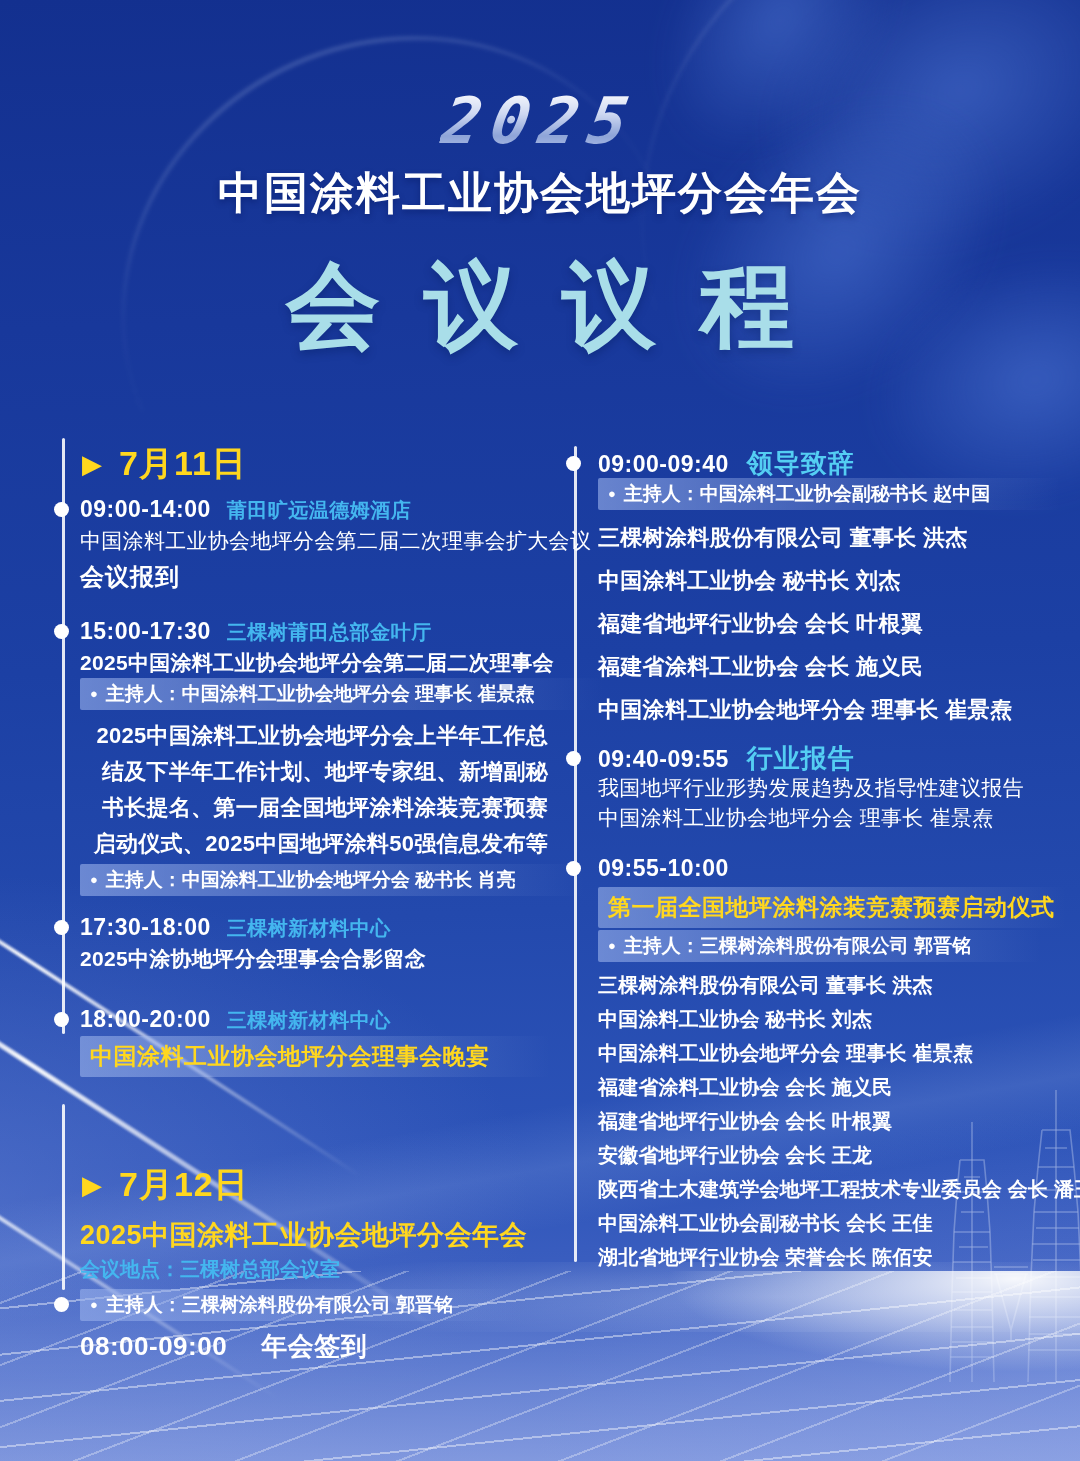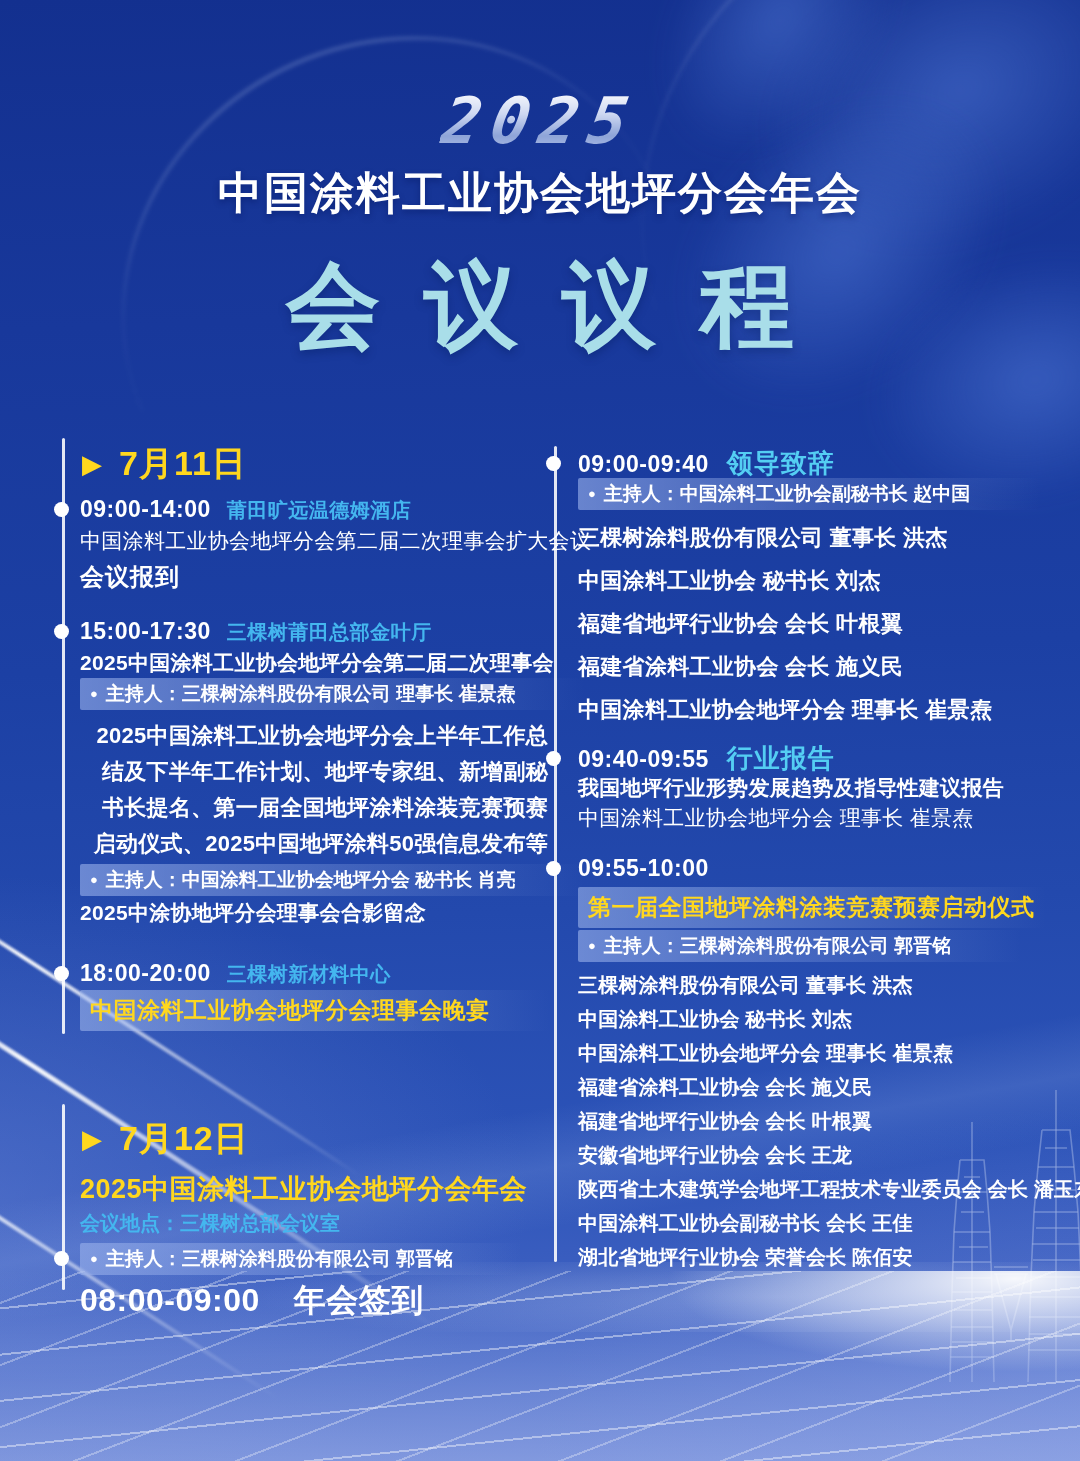--- a/index.html
+++ b/index.html
@@ -42,21 +42,21 @@
     transform:skewX(-10deg);
     background:linear-gradient(180deg,#ffffff 5%,#cfd9f2 40%,#8ea4d8 70%,#b9c6ea 100%);
     -webkit-background-clip:text;background-clip:text;color:transparent;
     font-family:"DejaVu Sans Mono","Liberation Mono",monospace;
   }
   .main-title{margin:6px 0 0;font-size:44px;font-weight:800;letter-spacing:2px;color:#fff;text-shadow:0 3px 6px rgba(0,20,90,.45);}
   .agenda-title{margin:20px 0 0;font-size:94px;font-weight:800;color:#a9dee9;letter-spacing:44px;padding-left:30px;margin-right:-14px;text-shadow:0 4px 8px rgba(0,25,90,.35);}
   
   .col{position:absolute;top:440px;}
   .col.left{left:80px;width:468px;}
-  .col.right{left:578px;width:468px;}
+  .col.right{left:598px;width:468px;}
   .rail{position:absolute;width:3px;background:rgba(255,255,255,.88);border-radius:2px;}
   .col.left .rail{left:-18px;}
   .col.right .rail{left:-24px;}
   .rail.l1{top:-2px;height:596px;}
   .rail.l2{top:664px;height:186px;}
   .rail.r1{top:6px;height:816px;}
   .dot{position:relative;}
   .dot::before{content:"";position:absolute;width:15px;height:15px;border-radius:50%;background:#fff;top:8px;}
   .col.left .dot::before{left:-26px;}
   .col.right .dot::before{left:-32px;}
@@ -143,39 +143,42 @@
     <div class="time-row dot mt8">
       <span>09:00-14:00</span><span class="venue">莆田旷远温德姆酒店</span>
     </div>
     <div class="line mt2">中国涂料工业协会地坪分会第二届二次理事会扩大会议</div>
     <div class="headline mt0">会议报到</div>
 
     <div class="time-row dot mt18">
       <span>15:00-17:30</span><span class="venue">三棵树莆田总部金叶厅</span>
     </div>
     <div class="line mt2" style="font-weight:800">2025中国涂料工业协会地坪分会第二届二次理事会</div>
-    <div class="mt0"><span class="bar"><span class="blt">●</span><span>主持人：三棵树涂料股份有限公司  理事长  崔景焘</span></span></div>
+    <div class="mt0"><span class="bar"><span class="blt">●</span><span>主持人：中国涂料工业协会地坪分会  理事长  崔景焘</span></span></div>
     <div class="agenda-par" style="white-space:normal">2025中国涂料工业协会地坪分会上半年工作总结及下半年工作计划、地坪专家组、新增副秘书长提名、第一届全国地坪涂料涂装竞赛预赛启动仪式、2025中国地坪涂料50强信息发布等</div>
     <div class="mt2"><span class="bar"><span class="blt">●</span><span>主持人：中国涂料工业协会地坪分会  秘书长  肖亮</span></span></div>
 
+    <div class="time-row dot mt16">
+      <span>17:30-18:00</span><span class="venue">三棵树新材料中心</span>
+    </div>
     <div class="line mt2" style="font-weight:800">2025中涂协地坪分会理事会合影留念</div>
 
     <div class="time-row dot mt30">
       <span>18:00-20:00</span><span class="venue">三棵树新材料中心</span>
     </div>
     <div class="mt2"><span class="hl-bar" style="display:inline-block;padding-right:60px">中国涂料工业协会地坪分会理事会晚宴</span></div>
 
     <div class="date-hdr mt86">
       <span class="tri">▶</span>
       <span>7月12日</span>
     </div>
     <div class="day2-title">2025中国涂料工业协会地坪分会年会</div>
     <div class="loc">会议地点：三棵树总部会议室</div>
     <div class="mt6 dot"><span class="bar"><span class="blt">●</span><span>主持人：三棵树涂料股份有限公司  郭晋铭</span></span></div>
-    <div class="time-row mt10 sign-row" style="font-size:32px">
+    <div class="time-row mt10 sign-row" style="font-size:26px">
       <span>08:00-09:00</span><span class="gap"></span><span>年会签到</span>
     </div>
   </section>
 
   <section class="col right">
     <div class="rail r1"></div>
 
     <div class="time-row dot mt8">
       <span>09:00-09:40</span><span class="sess-title">领导致辞</span>
     </div>
@@ -185,21 +188,21 @@
     <li>三棵树涂料股份有限公司  董事长  洪杰</li>
         <li>中国涂料工业协会  秘书长  刘杰</li>
         <li>福建省地坪行业协会  会长  叶根翼</li>
         <li>福建省涂料工业协会  会长  施义民</li>
         <li>中国涂料工业协会地坪分会  理事长  崔景焘</li>
       </ul>
 
     <div class="time-row dot mt12">
       <span>09:40-09:55</span><span class="sess-title">行业报告</span>
     </div>
-    <div class="line mt0" style="font-weight:700">我国地坪行业形势发展趋势及指导性建议报告</div>
+    <div class="line mt0" style="font-weight:400">我国地坪行业形势发展趋势及指导性建议报告</div>
     <div class="line mt0">中国涂料工业协会地坪分会  理事长  崔景焘</div>
 
     <div class="time-row dot mt20">
       <span>09:55-10:00</span>
     </div>
     <div class="hl-bar mt4">第一届全国地坪涂料涂装竞赛预赛启动仪式</div>
     <div class="mt2"><span class="bar"><span class="blt">●</span><span>主持人：三棵树涂料股份有限公司  郭晋铭</span></span></div>
     <ul class="speakers sp2">
 
     <li>三棵树涂料股份有限公司  董事长  洪杰</li>

